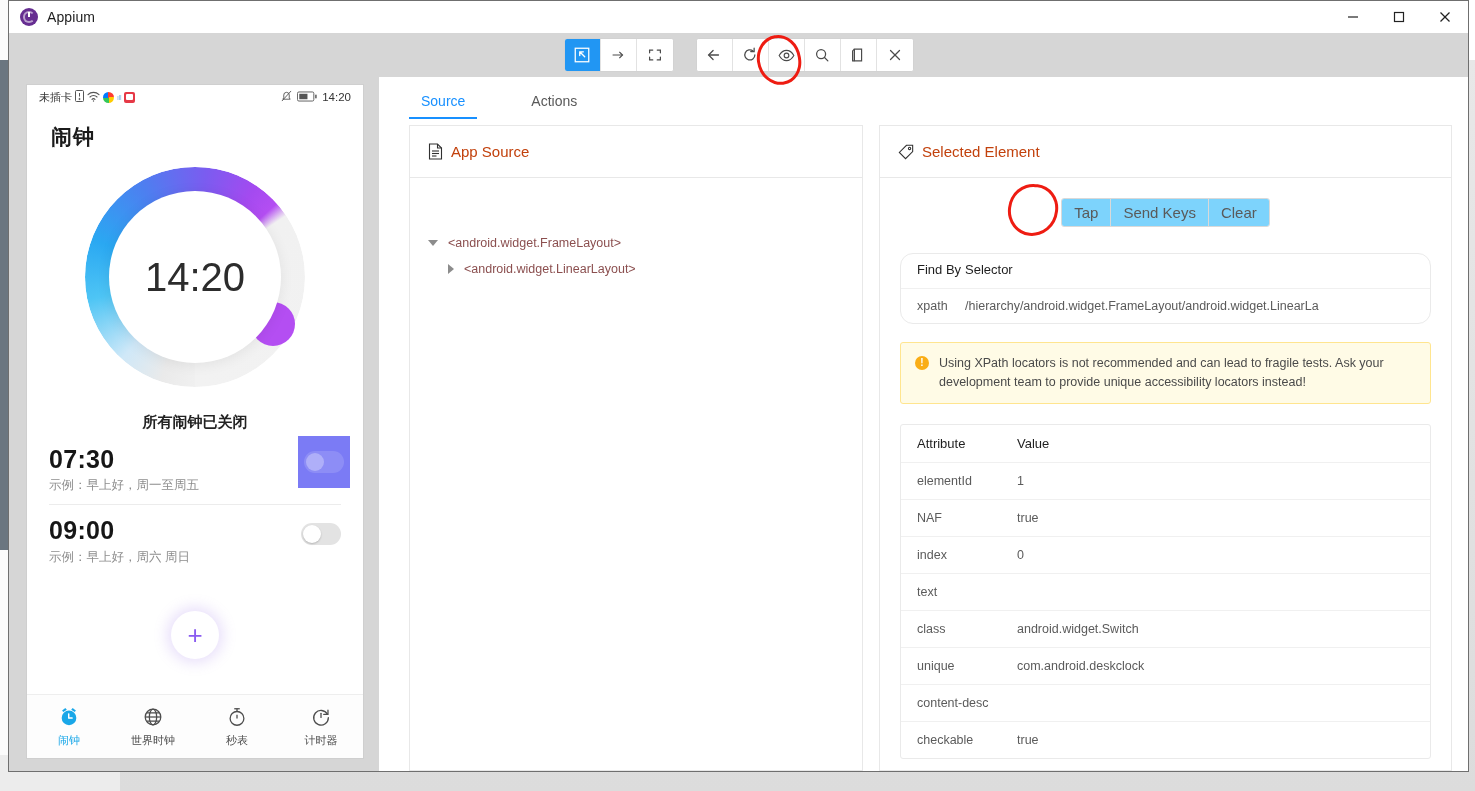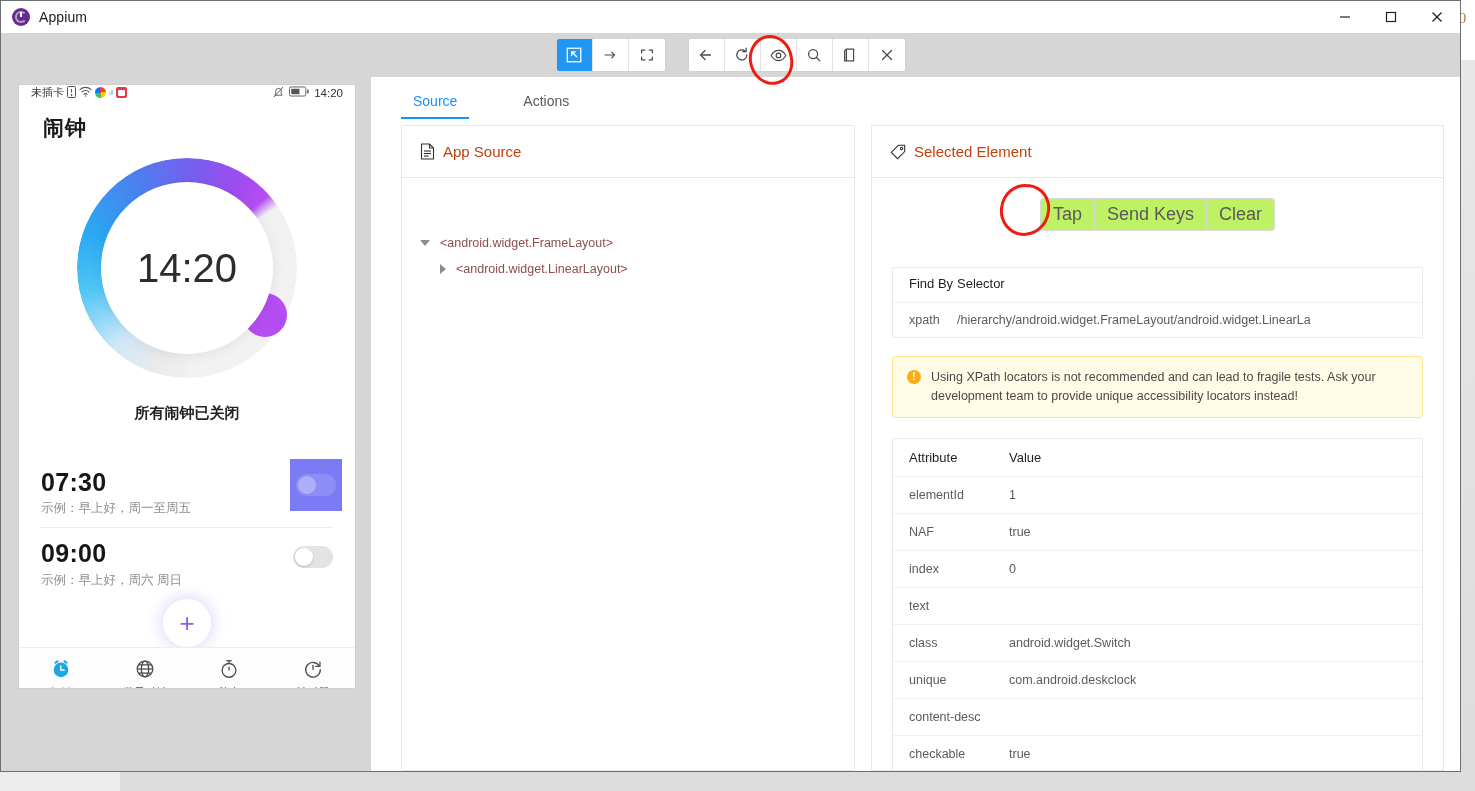--- a/index.html
+++ b/index.html
@@ -32,21 +32,21 @@
     font-size: 15px; color: #c07a22; padding-top: 10px; padding-left: 1px;
     font-family: "Liberation Serif", serif;
   }
   #bg-taskbar {
     position: absolute; left: 0; bottom: 0; width: 120px; height: 36px;
     background: #ececec;
   }
 
   
   #appium-window {
-    position: absolute; left: 0; top: 0; width: 1461px; height: 772px;
+    position: absolute; left: 8px; top: 0; width: 1461px; height: 772px;
     background: #ffffff;
     border: 1px solid #6f6f6f;
     display: flex; flex-direction: column;
     overflow: hidden;
   }
   #titlebar {
     height: 32px; background: #ffffff; display: flex; align-items: center;
     flex: none; position: relative;
   }
   #app-logo {
@@ -95,23 +95,24 @@
 
   
   #body-split { flex: 1; display: flex; min-height: 0; }
 
   
   #device-pane {
     width: 370px; flex: none; background: #d6d6d6; padding: 8px 16px 12px 18px;
     display: flex; align-items: flex-start;
   }
   #device {
-    width: 337px; height: 603px; background:#fff; position: relative; overflow: hidden;
+    width: 337px; height: 673px; background:#fff; position: relative; overflow: hidden;
     display:flex; flex-direction:column;
     box-shadow: 0 0 0 1px #cfcfcf;
+    justify-content: center;
   }
   #statusbar {
     height: 24px; display:flex; align-items:center; justify-content: space-between;
     padding: 0 12px; font-size: 11px; color: #333;
   }
   #sb-left { display:flex; align-items:center; gap:3px; }
   #sb-right { display:flex; align-items:center; gap:5px; font-size:11.5px; }
   .sbico { display:inline-block; }
   .sb-app { width:11px; height:11px; border-radius:50%; background:
      conic-gradient(#ff3b30 0 25%, #ffcc00 0 50%, #34c759 0 75%, #007aff 0 100%); }
@@ -140,21 +141,21 @@
   #clock-ring .inner {
     position:absolute; left:24px; top:24px; right:24px; bottom:24px;
     border-radius:50%; background:#fff;
     box-shadow: 0 2px 14px rgba(0,0,0,.07);
     display:flex; align-items:center; justify-content:center;
   }
   #clock-time { font-size: 40px; color:#2c2c2c; letter-spacing:0px; font-weight:400; }
 
   #all-off { text-align:center; font-size:15px; color:#222; font-weight:700; margin-top: 26px; }
 
-  #alarm-list { margin-top: 40px; padding: 0 22px; }
+  #alarm-list { margin-top: 8px; padding: 0 22px; }
   .alarm-row { display:flex; align-items:flex-start; justify-content:space-between; padding: 6px 0 10px; position:relative; }
   .alarm-row + .alarm-row { border-top: 1px solid #ececec; padding-top: 12px; }
   .alarm-time { font-size: 25px; font-weight:700; color:#161616; line-height: 1.05; letter-spacing:.3px; }
   .alarm-sub { font-size: 12.5px; color: #8d8d8d; margin-top: 5px; }
   .switch-slot { padding-top: 6px; }
   .switch {
     width: 40px; height: 22px; border-radius: 11px; background:#e3e3e3; position:relative;
   }
   .switch .knob {
     position:absolute; left:2px; top:2px; width:18px; height:18px; border-radius:50%;
@@ -212,27 +213,27 @@
   .tree-node.lvl2 { padding-left: 20px; }
   .caret-down { width:0;height:0;border-left:5px solid transparent;border-right:5px solid transparent;border-top:6px solid #8c8c8c; }
   .caret-right { width:0;height:0;border-top:5px solid transparent;border-bottom:5px solid transparent;border-left:6px solid #8c8c8c; }
   .tree-label { color:#8b4f4f; }
 
   #sel-card { flex:1; min-width:0; }
   #sel-body { padding: 14px 20px 0; overflow:hidden; }
   #action-btns { display:flex; justify-content:center; position:relative; margin-top: 6px; }
   .abtn-group { display:flex; border:1px solid #d9d9d9; border-radius:3px; overflow:hidden; }
   .abtn {
-    padding: 5px 12px; font-size: 18px; color:#5a5a5a; background:#bef264;
+    padding: 5px 12px; font-size: 15px; color:#5a5a5a; background:#7dd3fc;
     border-right:1px solid #d9d9d9;
   }
   .abtn:last-child { border-right:none; }
 
   #selector-table {
-    margin-top: 36px; border:1px solid #eaeaea; border-radius:1px; overflow:hidden;
+    margin-top: 26px; border:1px solid #eaeaea; border-radius:13px; overflow:hidden;
   }
   .sel-head-row { display:flex; padding: 8px 16px 10px; font-size: 13px; color:#1f1f1f; }
   .sel-head-row .c1 { width: 48px; flex:none; line-height:1.2; }
   .sel-row { display:flex; padding: 10px 16px; font-size: 12.5px; color:#5b5b5b; border-top:1px solid #f0f0f0; white-space:nowrap; }
   .sel-row .c1 { width: 48px; flex:none; }
   .sel-row .c2 { overflow:hidden; }
 
   #warn-box {
     margin-top: 18px; background:#fffbe6; border:1px solid #ffe58f; border-radius:3px;
     padding: 11px 14px; display:flex; gap:10px; font-size:12.5px; color:#4a4a4a; line-height:1.55;

